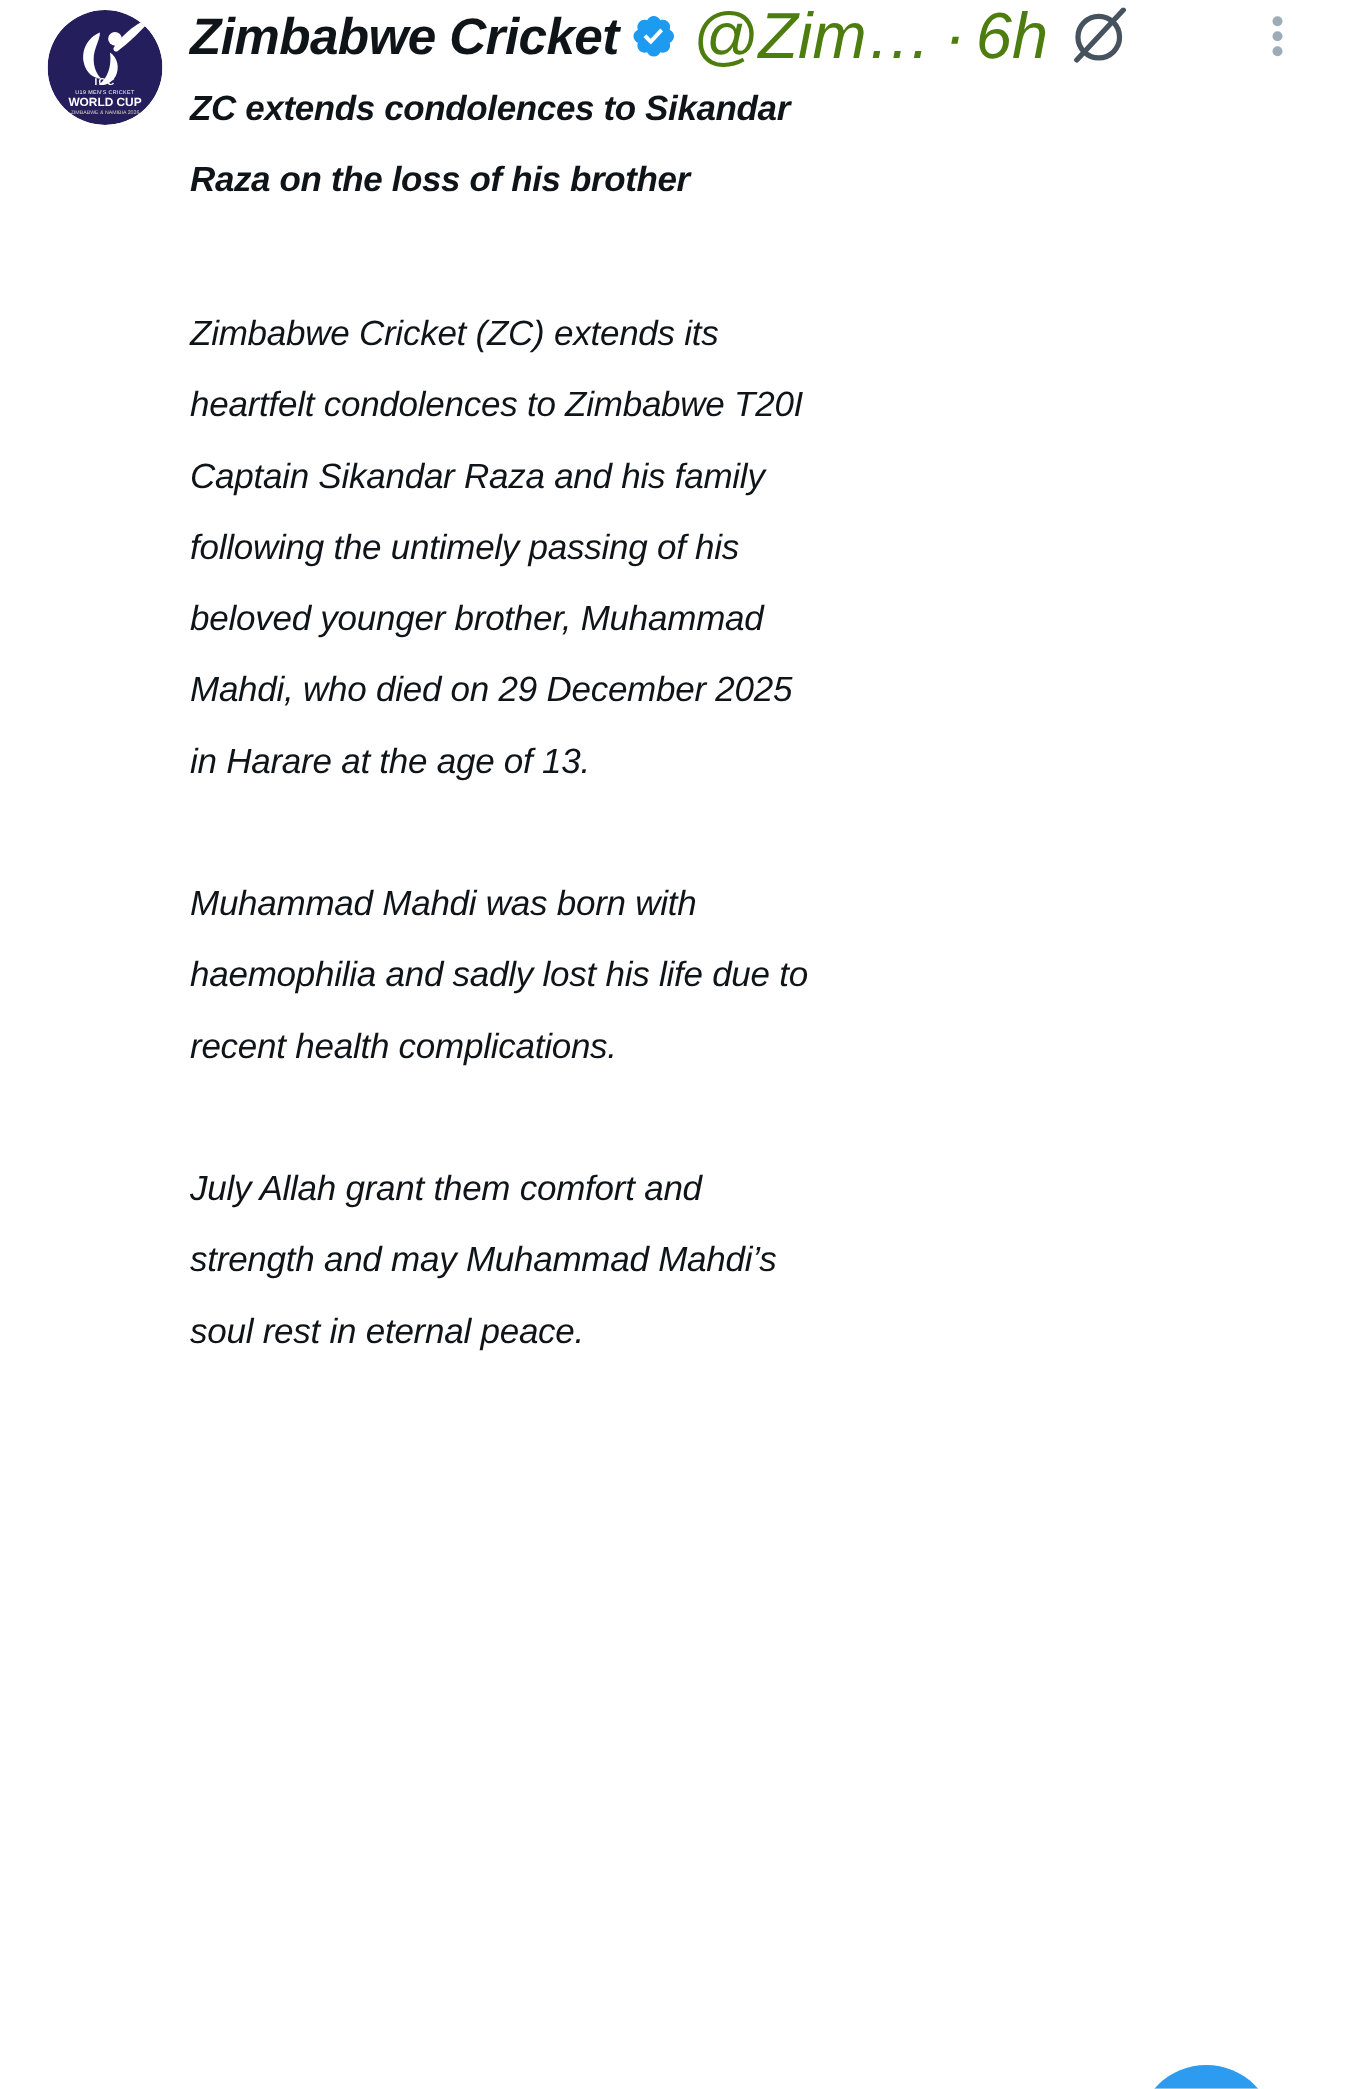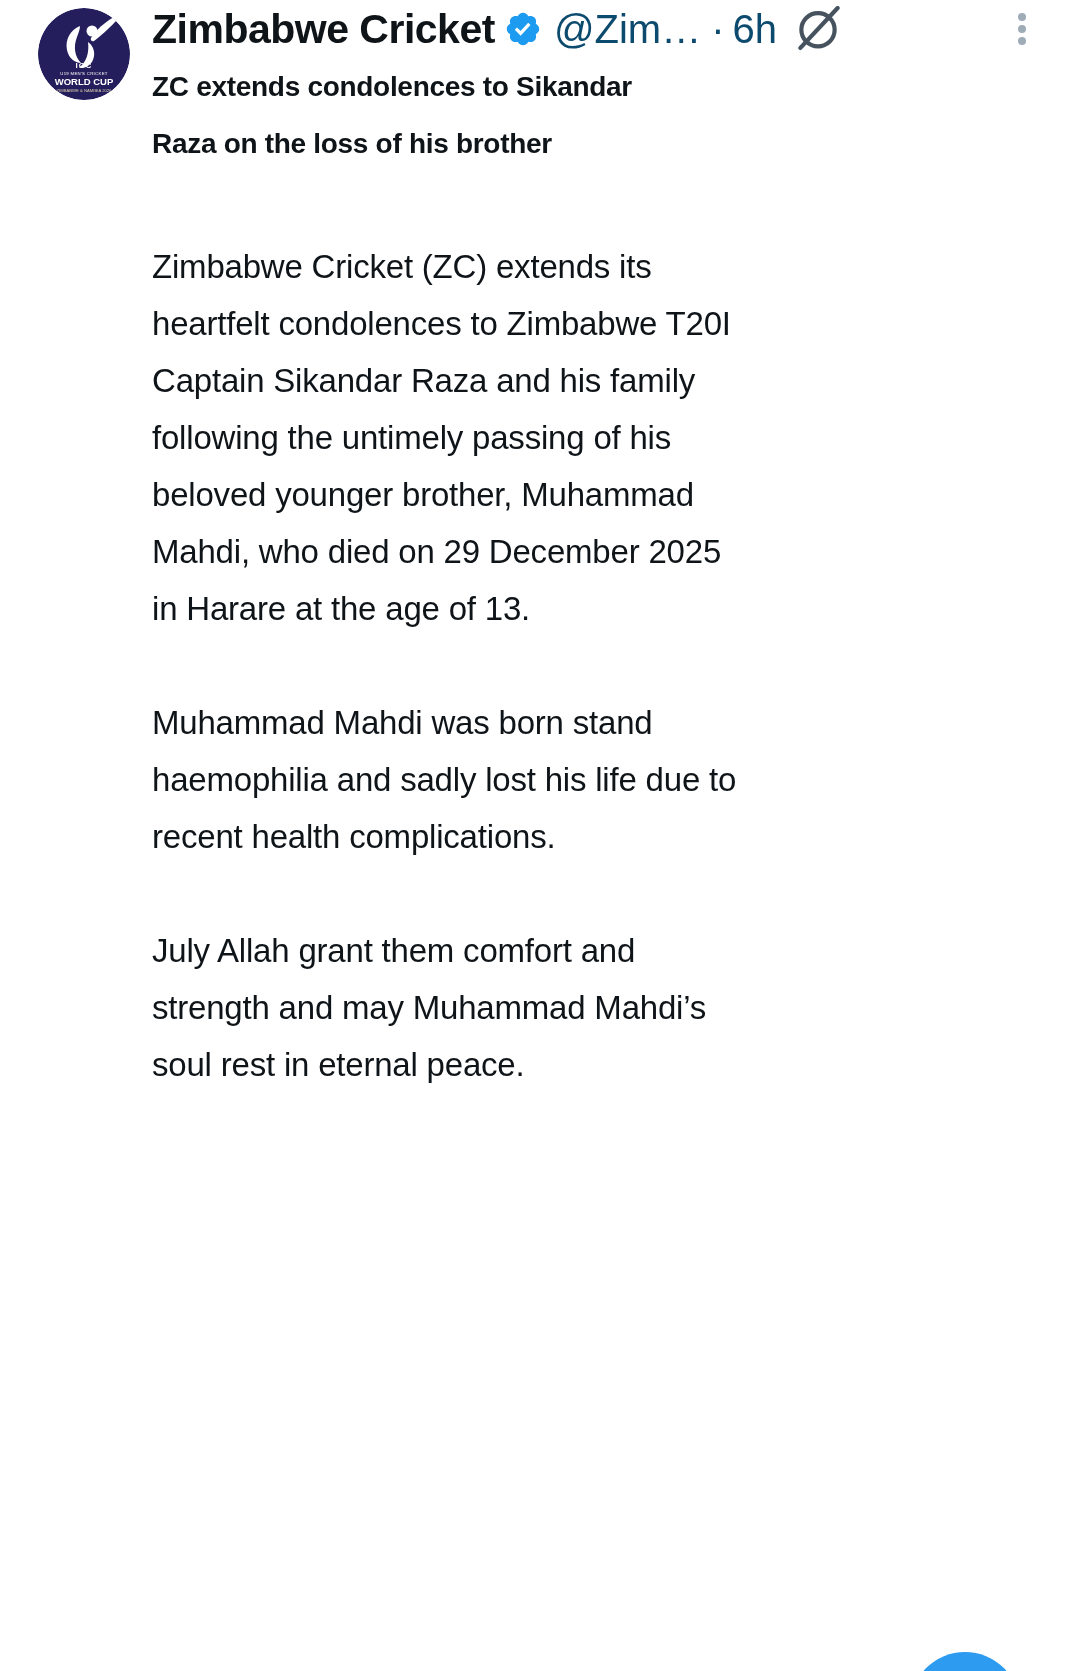--- a/index.html
+++ b/index.html
@@ -25,40 +25,41 @@
     cursor: pointer;
   }
   .avatar svg { display: block; }
 
   
   .content {
     position: absolute;
     left: 152px;
     top: 0;
     width: 920px;
+    font-style: italic;
   }
 
   
   .header-row {
     display: flex;
     align-items: center;
     height: 54px;
     padding-top: 2px;
   }
   .name {
     font-weight: bold;
     font-size: 41px;
     letter-spacing: -0.5px;
     white-space: nowrap;
     cursor: pointer;
   }
   .badge { width: 38px; height: 38px; margin-left: 9px; flex: none; }
   .handle, .sep, .time {
-    color: #0c4a6e;
-    font-size: 40px;
+    color: #4d7c0f;
+    font-size: 52px;
     white-space: nowrap;
   }
   .handle { margin-left: 12px; cursor: pointer; }
   .sep { margin-left: 10px; }
   .time { margin-left: 8px; }
   .grok-btn { margin-left: 18px; width: 46px; height: 46px; flex: none; cursor: pointer; }
   .more-btn {
     margin-left: auto;
     margin-right: 40px;
     display: flex;
@@ -77,21 +78,21 @@
   
   .headline {
     font-weight: bold;
     font-size: 28px;
     line-height: 57px;
     letter-spacing: -0.3px;
     margin: 2px 0 66px 0;
     white-space: pre-line;
   }
   .bodytext p {
-    font-size: 33px;
+    font-size: 28px;
     line-height: 57px;
     letter-spacing: -0.2px;
     margin: 0 0 57px 0;
     white-space: pre-line;
   }
   .bodytext p:last-child { margin-bottom: 0; }
 
   
   .fab {
     position: absolute;
@@ -156,21 +157,21 @@
 Raza on the loss of his brother</div>
 
     <div class="bodytext">
       <p>Zimbabwe Cricket (ZC) extends its
 heartfelt condolences to Zimbabwe T20I
 Captain Sikandar Raza and his family
 following the untimely passing of his
 beloved younger brother, Muhammad
 Mahdi, who died on 29 December 2025
 in Harare at the age of 13.</p>
-      <p>Muhammad Mahdi was born stand
+      <p>Muhammad Mahdi was born with
 haemophilia and sadly lost his life due to
 recent health complications.</p>
       <p>July Allah grant them comfort and
 strength and may Muhammad Mahdi’s
 soul rest in eternal peace.</p>
     </div>
 
   </div>
 
   <div class="fab"></div>

